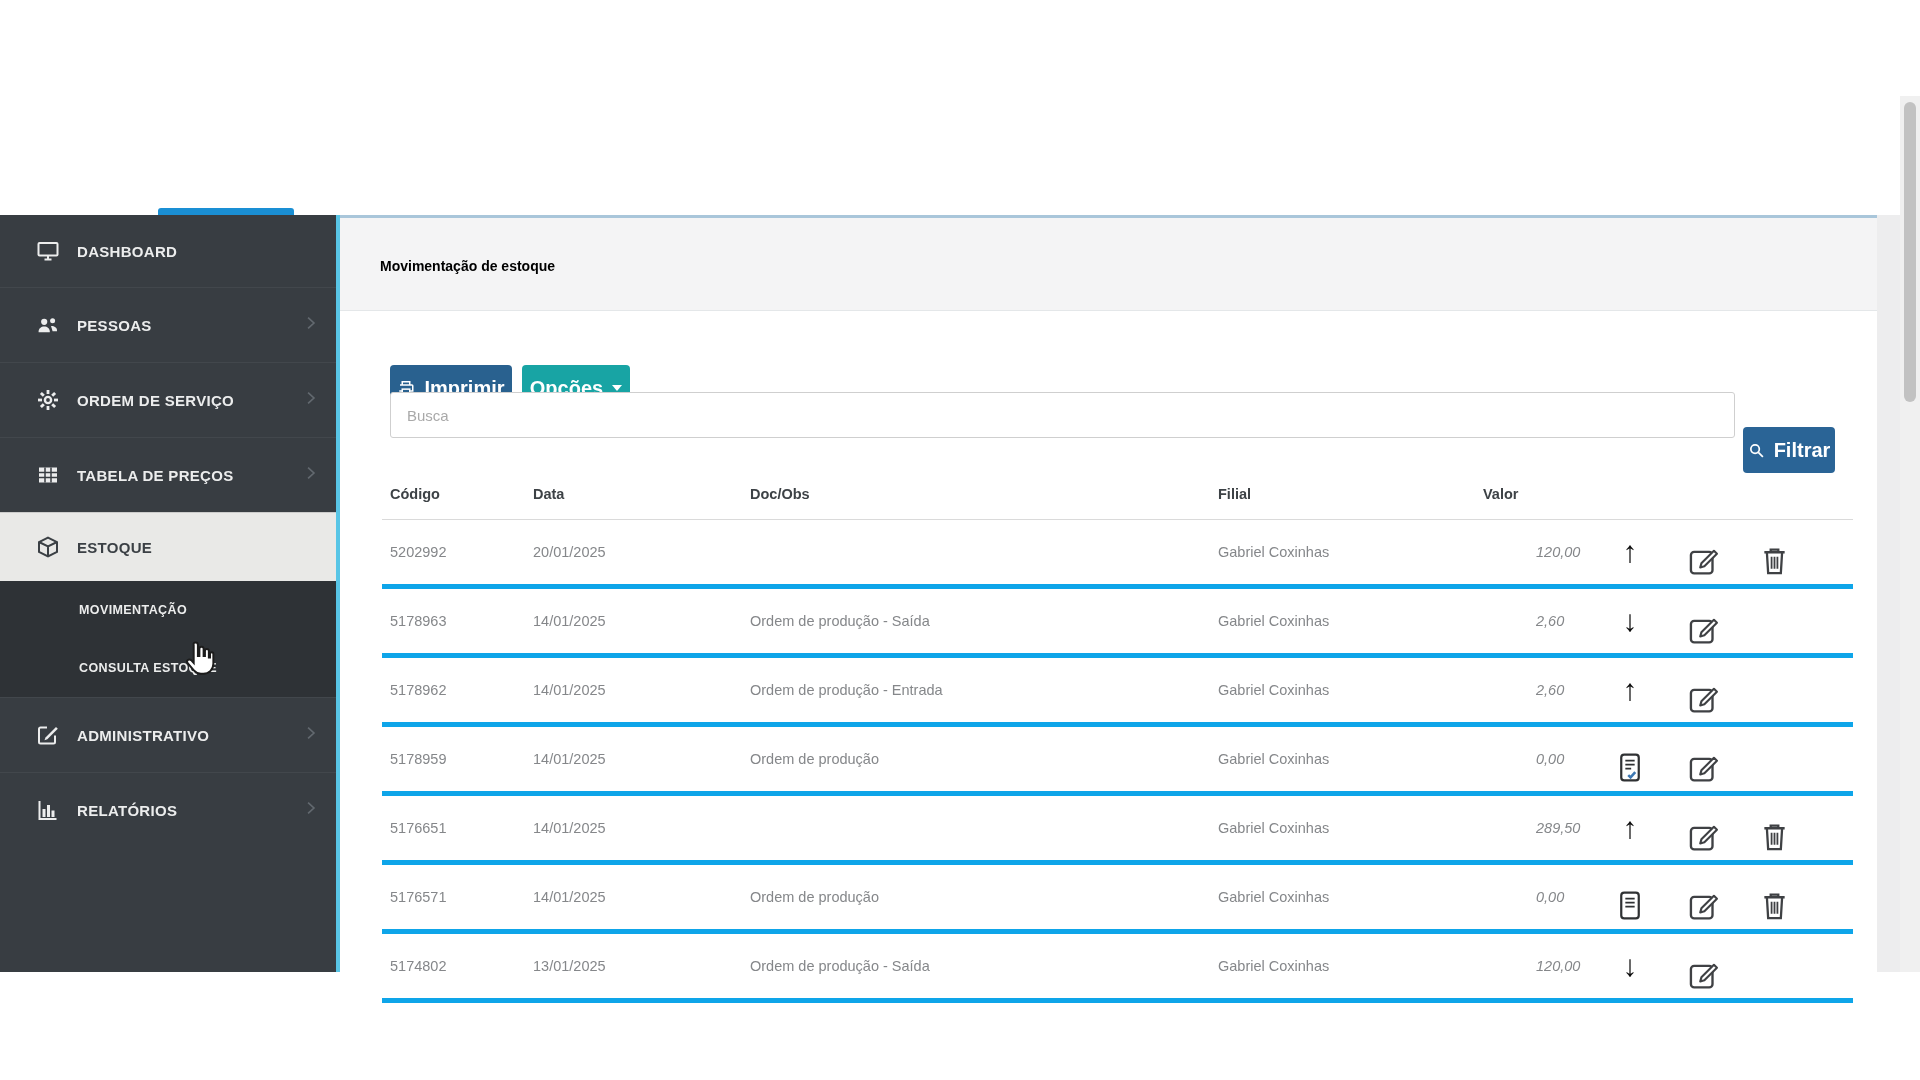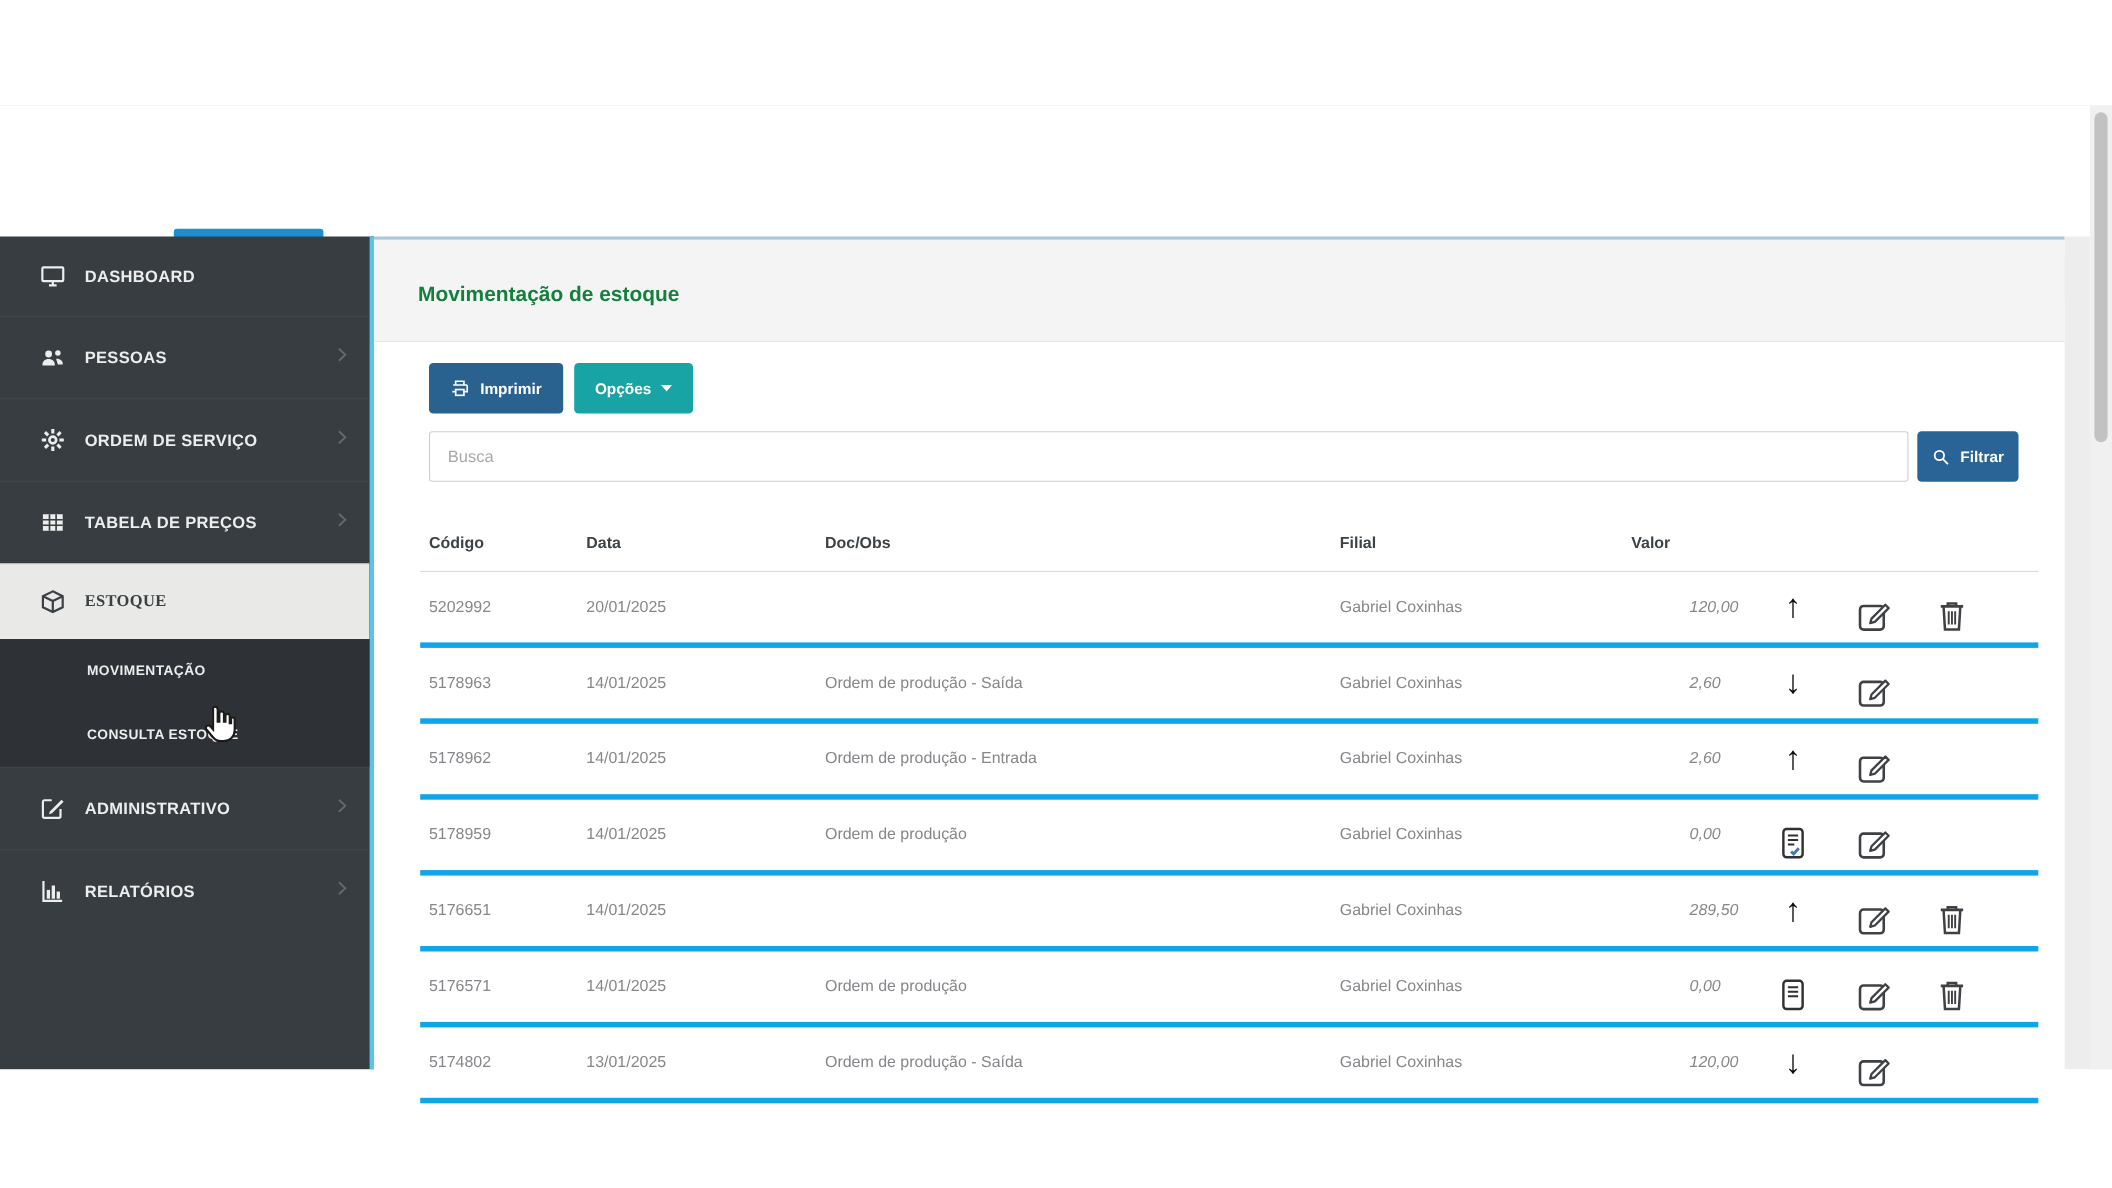--- a/index.html
+++ b/index.html
@@ -31,34 +31,34 @@
 
   
   #sidebar{left:0;top:215px;width:336px;height:757px;border-right:4px solid var(--sidebar-accent);
            background:var(--sidebar-bg);overflow:hidden;}
   .side-item{position:relative;display:flex;align-items:center;height:75px;padding-left:36px;box-sizing:border-box;
              color:#eceded;border-top:1px solid rgba(255,255,255,.055);cursor:pointer;}
   .side-item:first-child{height:72px;border-top:none;}
   .side-item .s-icon{width:24px;height:24px;flex:0 0 24px;display:flex;align-items:center;}
   .side-item .s-label{margin-left:17px;font-size:15px;font-weight:600;letter-spacing:.3px;white-space:nowrap;}
   .side-item .s-chev{position:absolute;right:20px;top:50%;transform:translateY(-50%);opacity:.55;}
-  .side-item.active{background:var(--active-bg);color:#3b4045;height:69px;border-top:1px solid rgba(0,0,0,.12);font-family:Liberation Serif, serif;}
+  .side-item.active{background:var(--active-bg);color:#3b4045;height:69px;border-top:1px solid rgba(0,0,0,.12);}
   .side-item.sub{height:58px;padding-left:64px;background:var(--sidebar-sub);border-top:none;}
   .side-item.sub .s-label{margin-left:15px;font-size:12.5px;font-weight:700;letter-spacing:.4px;}
   #cursor{left:182px;top:638px;width:36px;height:42px;z-index:9;}
 
   
   #content-topline{left:340px;top:215px;width:1537px;height:3px;background:#a9c6da;}
   #title-band{left:340px;top:218px;width:1537px;height:92px;background:#f4f4f5;border-bottom:1px solid #e4e7e9;}
-  #page-title{left:380px;top:258px;font-size:19px;font-weight:600;color:#15803d;}
+  #page-title{left:380px;top:258px;font-size:14px;font-weight:600;color:#000000;}
   #content-body{left:340px;top:311px;width:1537px;height:661px;background:#fff;}
   #right-gutter{left:1877px;top:215px;width:43px;height:757px;background:#ededee;}
 
   .btn{position:absolute;display:flex;align-items:center;justify-content:center;gap:9px;border-radius:4px;
-       color:#fff;font-size:14px;font-weight:600;cursor:pointer;}
+       color:#fff;font-size:20px;font-weight:600;cursor:pointer;margin-top:35px;}
   #btn-print{left:390px;top:330px;width:122px;height:46px;background:var(--btn-print);}
   #btn-options{left:522px;top:330px;width:108px;height:46px;background:var(--btn-options);}
   #btn-filter{left:1743px;top:392px;width:92px;height:46px;background:var(--btn-filter);}
   .caret{width:0;height:0;border-left:5px solid transparent;border-right:5px solid transparent;border-top:6px solid #fff;}
 
   #search-input{left:390px;top:392px;width:1345px;height:46px;box-sizing:border-box;border:1px solid #cfcfcf;
                 border-radius:3px;padding:0 16px;font-size:15px;color:#555;background:#fff;outline:none;
                 font-family:"Liberation Sans",sans-serif;}
   #search-input::placeholder{color:#a9a9a9;}
 

